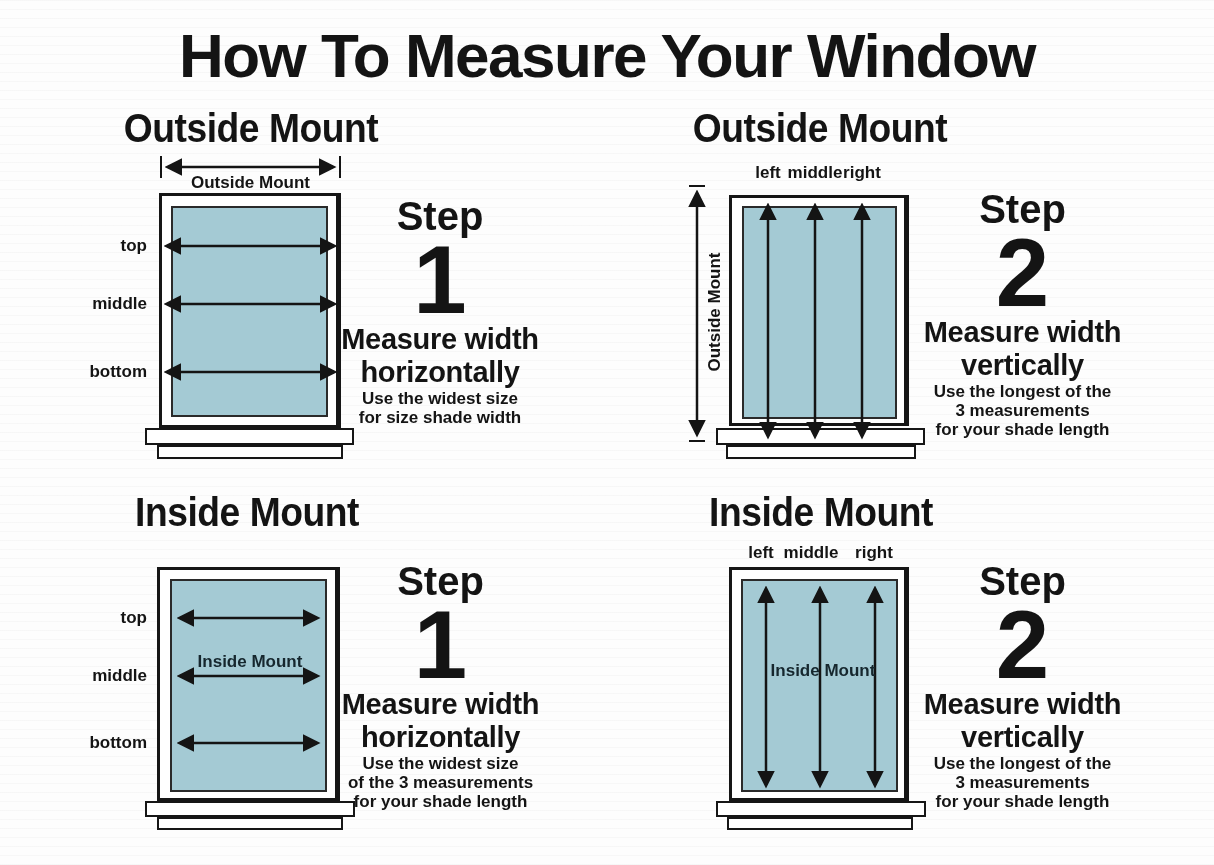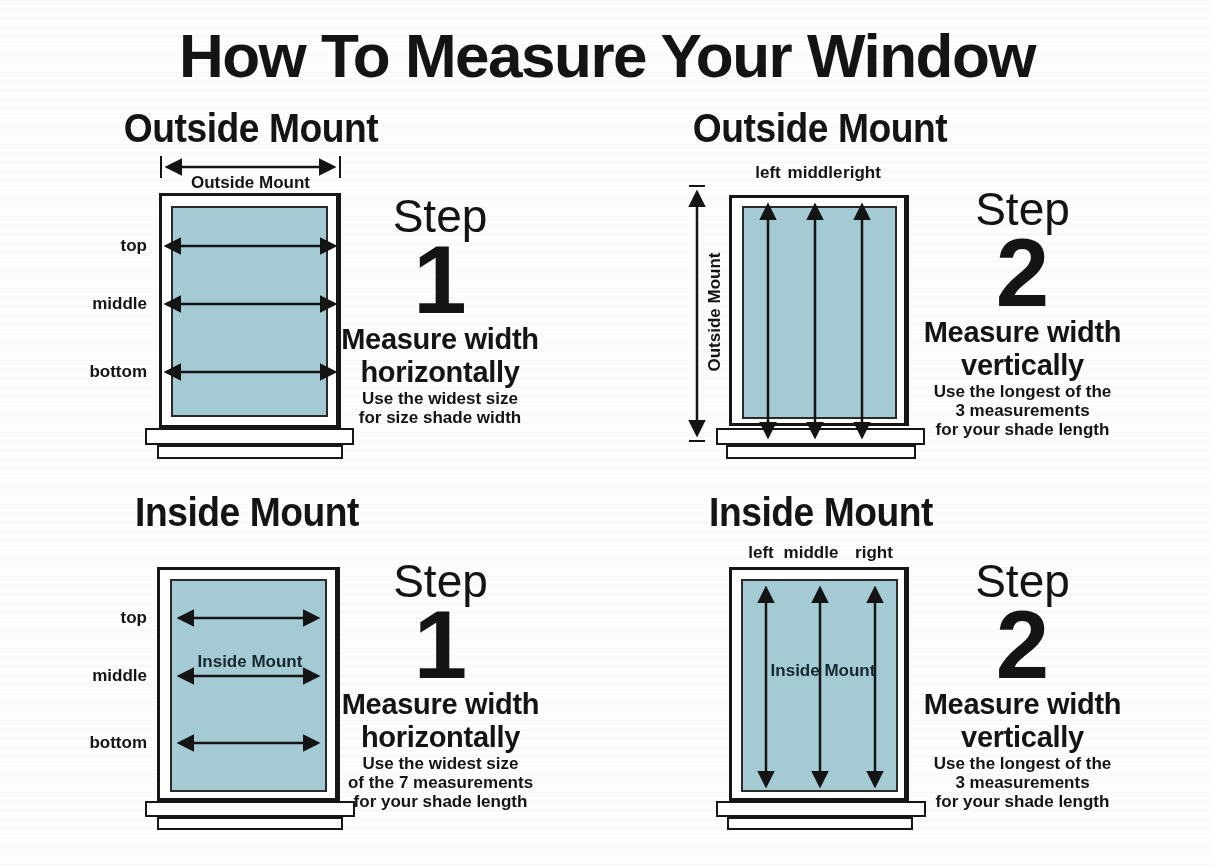--- a/index.html
+++ b/index.html
@@ -27,21 +27,21 @@
   .sill{z-index:2;background:#ffffff;border:2px solid #161616;box-sizing:border-box;}
   
   .lab{z-index:6;font-size:17px;font-weight:bold;line-height:20px;white-space:nowrap;}
   .row-lab{width:90px;text-align:right;}
   .col-lab{text-align:center;}
   .measure-lab{text-align:center;}
   .rot-lab{text-align:center;transform:rotate(-90deg);transform-origin:center center;}
   .pane-lab{text-align:center;color:#16272e;}
   
   .step{z-index:6;text-align:center;}
-  .step .step-word{font-size:46px;font-weight:normal;line-height:42px;}
+  .step .step-word{font-size:40px;font-weight:bold;line-height:42px;}
   .step .step-num{font-size:96px;font-weight:600;line-height:86px;}
   .step .instr{font-size:29px;font-weight:bold;line-height:33px;letter-spacing:-0.3px;}
   .step .note{font-size:17px;font-weight:bold;line-height:19px;}
   svg.arrows{position:absolute;left:0;top:0;z-index:5;pointer-events:none;}
   svg.arrows line{stroke:#141414;stroke-width:2.5;}
   svg.arrows line.tick{stroke-width:2;}
 </style>
 </head>
 <body>
 
@@ -111,21 +111,21 @@
     <div class="abs lab row-lab" style="left:57px;top:608px;">top</div>
     <div class="abs lab row-lab" style="left:57px;top:666px;">middle</div>
     <div class="abs lab row-lab" style="left:57px;top:733px;">bottom</div>
 
     <div class="abs step" style="left:328px;top:560px;width:225px;">
       <div class="step-word">Step</div>
       <div class="step-num">1</div>
       <div class="instr">Measure width</div>
       <div class="instr">horizontally</div>
       <div class="note">Use the widest size</div>
-      <div class="note">of the 7 measurements</div>
+      <div class="note">of the 3 measurements</div>
       <div class="note">for your shade length</div>
     </div>
   </section>
 
   <section>
     <h2 class="abs q-head" style="left:671px;top:490px;width:300px;margin:0;">Inside Mount</h2>
 
     <div class="abs lab col-lab" style="left:736px;top:543px;width:50px;">left</div>
     <div class="abs lab col-lab" style="left:783px;top:543px;width:56px;">middle</div>
     <div class="abs lab col-lab" style="left:849px;top:543px;width:50px;">right</div>

